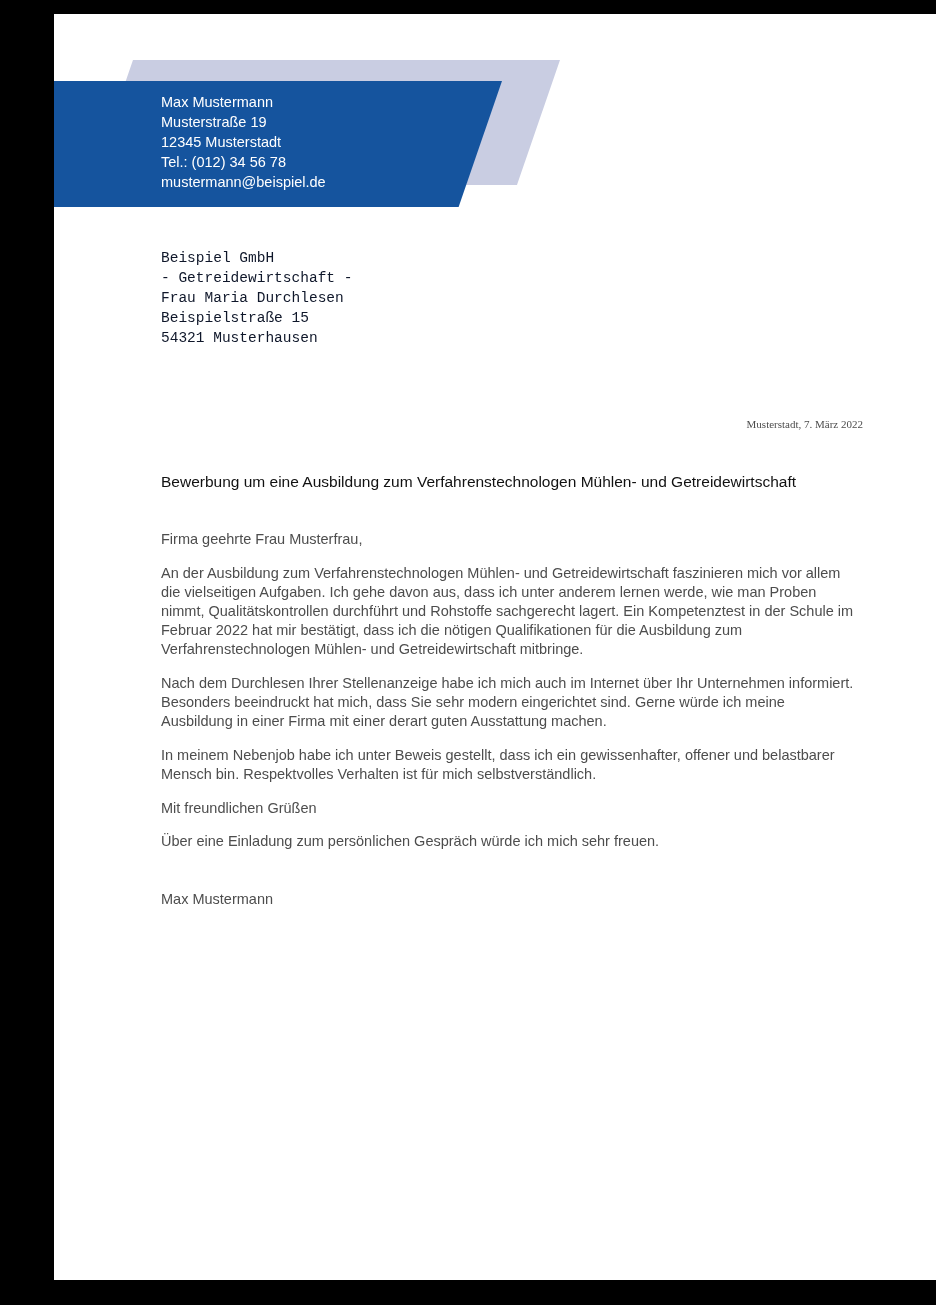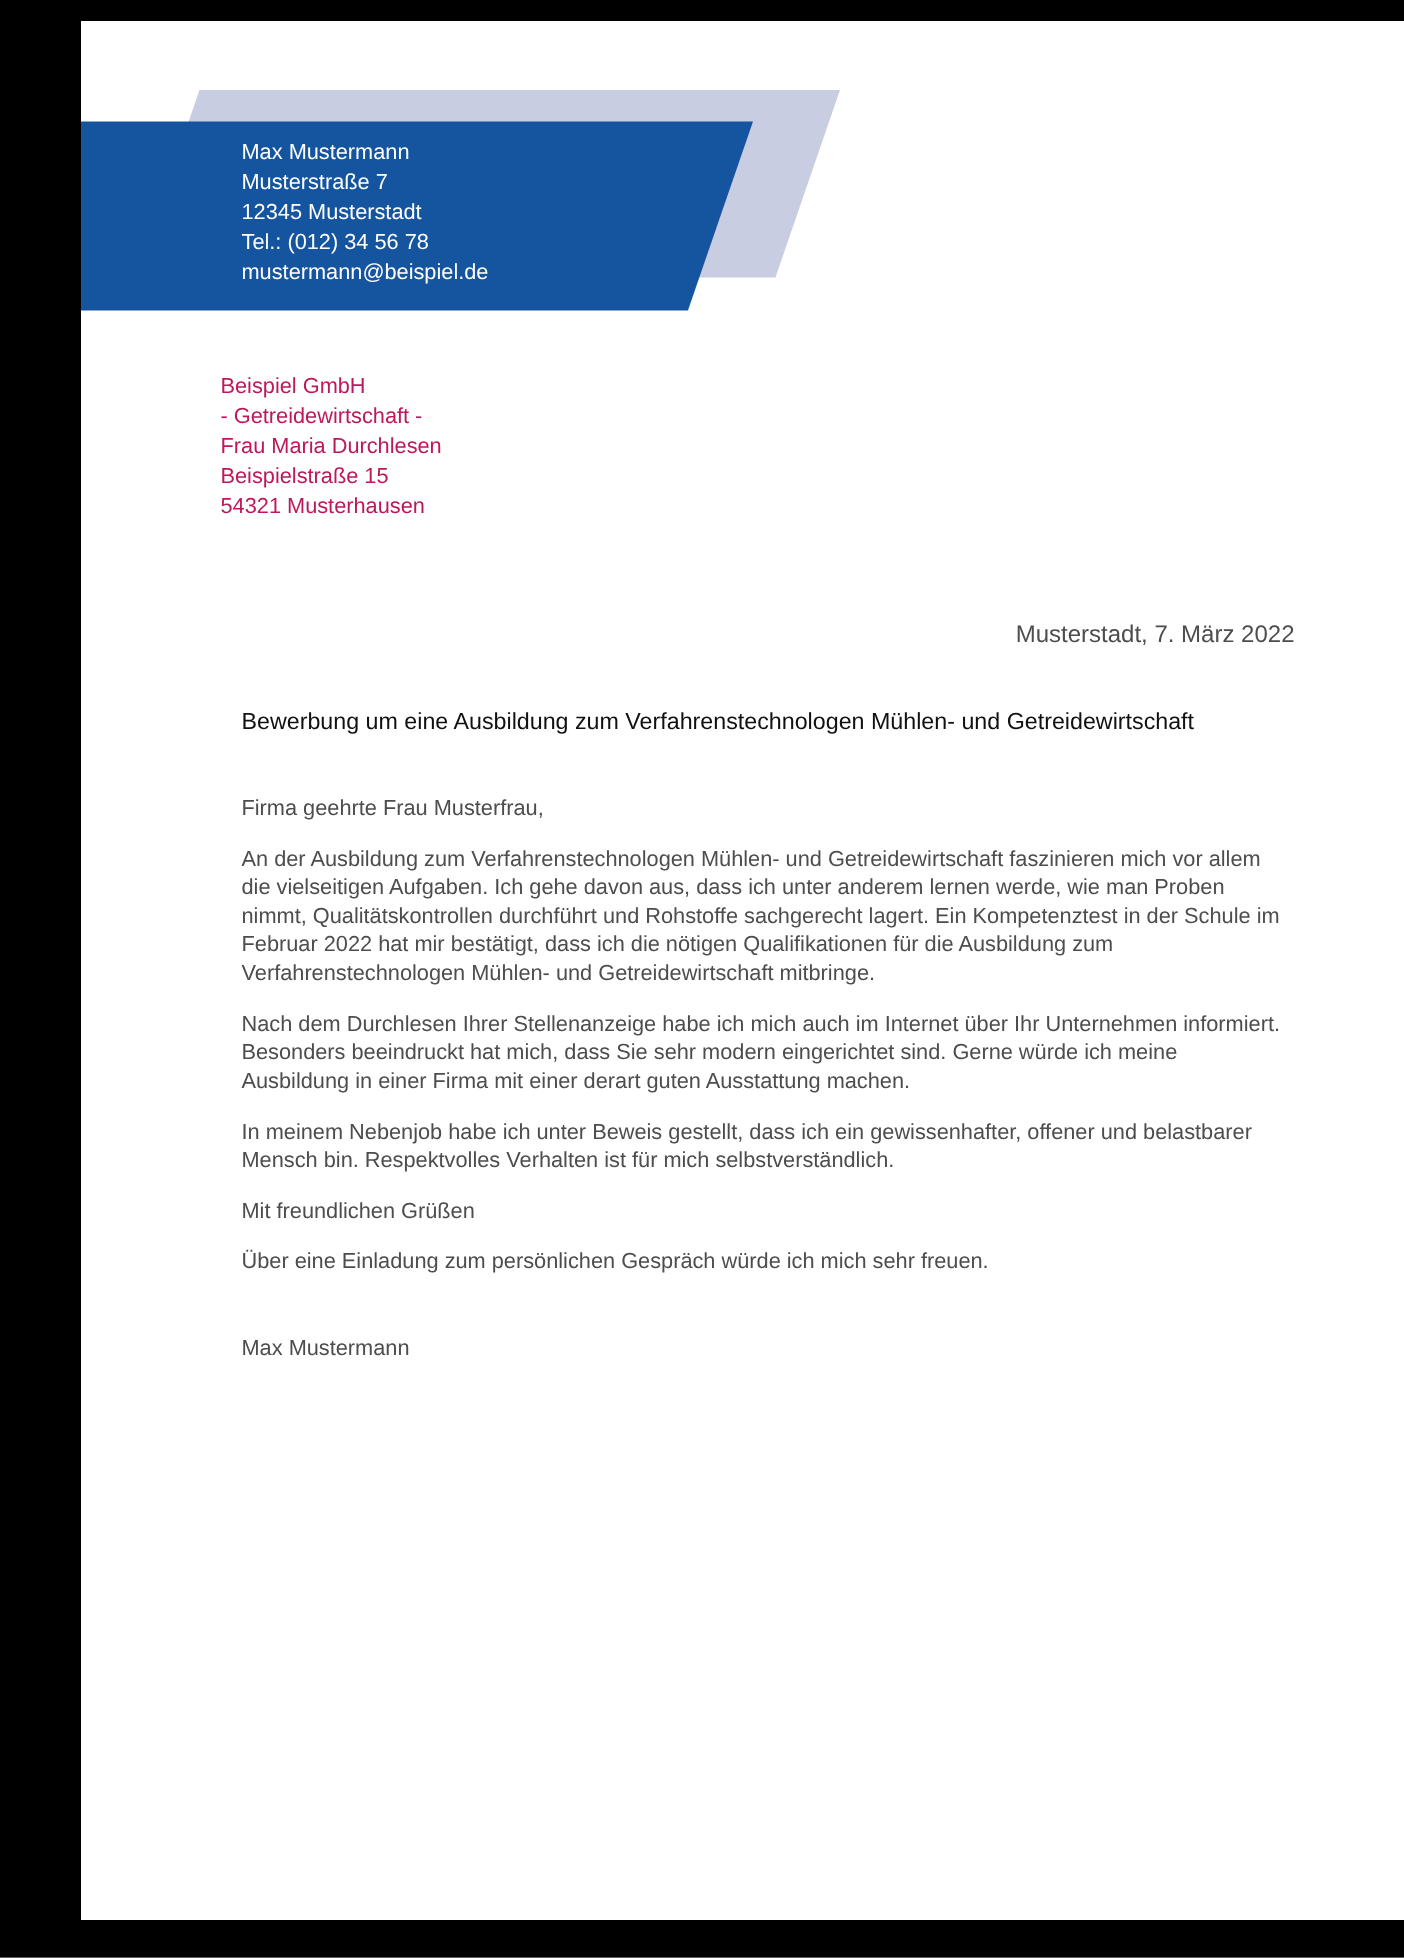--- a/index.html
+++ b/index.html
@@ -37,30 +37,31 @@
     background: #15549e;
     transform: skewX(-19deg);
     transform-origin: top left;
   }
   .sender-block {
     position: absolute; left: 107px; top: 78px;
     color: #ffffff;
     font-size: 14.5px; line-height: 20px;
   }
   .recipient-block {
-    position: absolute; left: 93px; top: 234px;
-    color: #be185d;
-    font-size: 14.5px; line-height: 20px;
+    position: absolute; left: 107px; top: 234px;
+    color: #0f172a;
+    font-size: 14.5px; line-height: 20px; font-family: Liberation Mono, monospace;
   }
   .date-line {
     position: absolute; left: 107px; top: 400px;
     width: 702px; text-align: right;
     color: #4d4d4d;
-    font-size: 16px; line-height: 20px;
+    font-size: 11px; line-height: 20px;
     white-space: nowrap;
+    font-family: Liberation Serif, serif;
   }
   .subject-line {
     position: absolute; left: 107px; top: 458px;
     width: 740px;
     color: #111111; font-weight: normal;
     font-size: 15.5px; line-height: 20px;
     white-space: nowrap;
   }
   .letter-body {
     position: absolute; left: 107px; top: 516px;
@@ -75,21 +76,21 @@
 <body>
 
 <div class="canvas">
   <div class="page">
 
     <div class="accent-shape"></div>
     <div class="blue-band"></div>
 
     <div class="sender-block">
       <div>Max Mustermann</div>
-      <div>Musterstraße 7</div>
+      <div>Musterstraße 19</div>
       <div>12345 Musterstadt</div>
       <div>Tel.: (012) 34 56 78</div>
       <div>mustermann@beispiel.de</div>
     </div>
 
     <div class="recipient-block">
       <div>Beispiel GmbH</div>
       <div>- Getreidewirtschaft -</div>
       <div>Frau Maria Durchlesen</div>
       <div>Beispielstraße 15</div>

